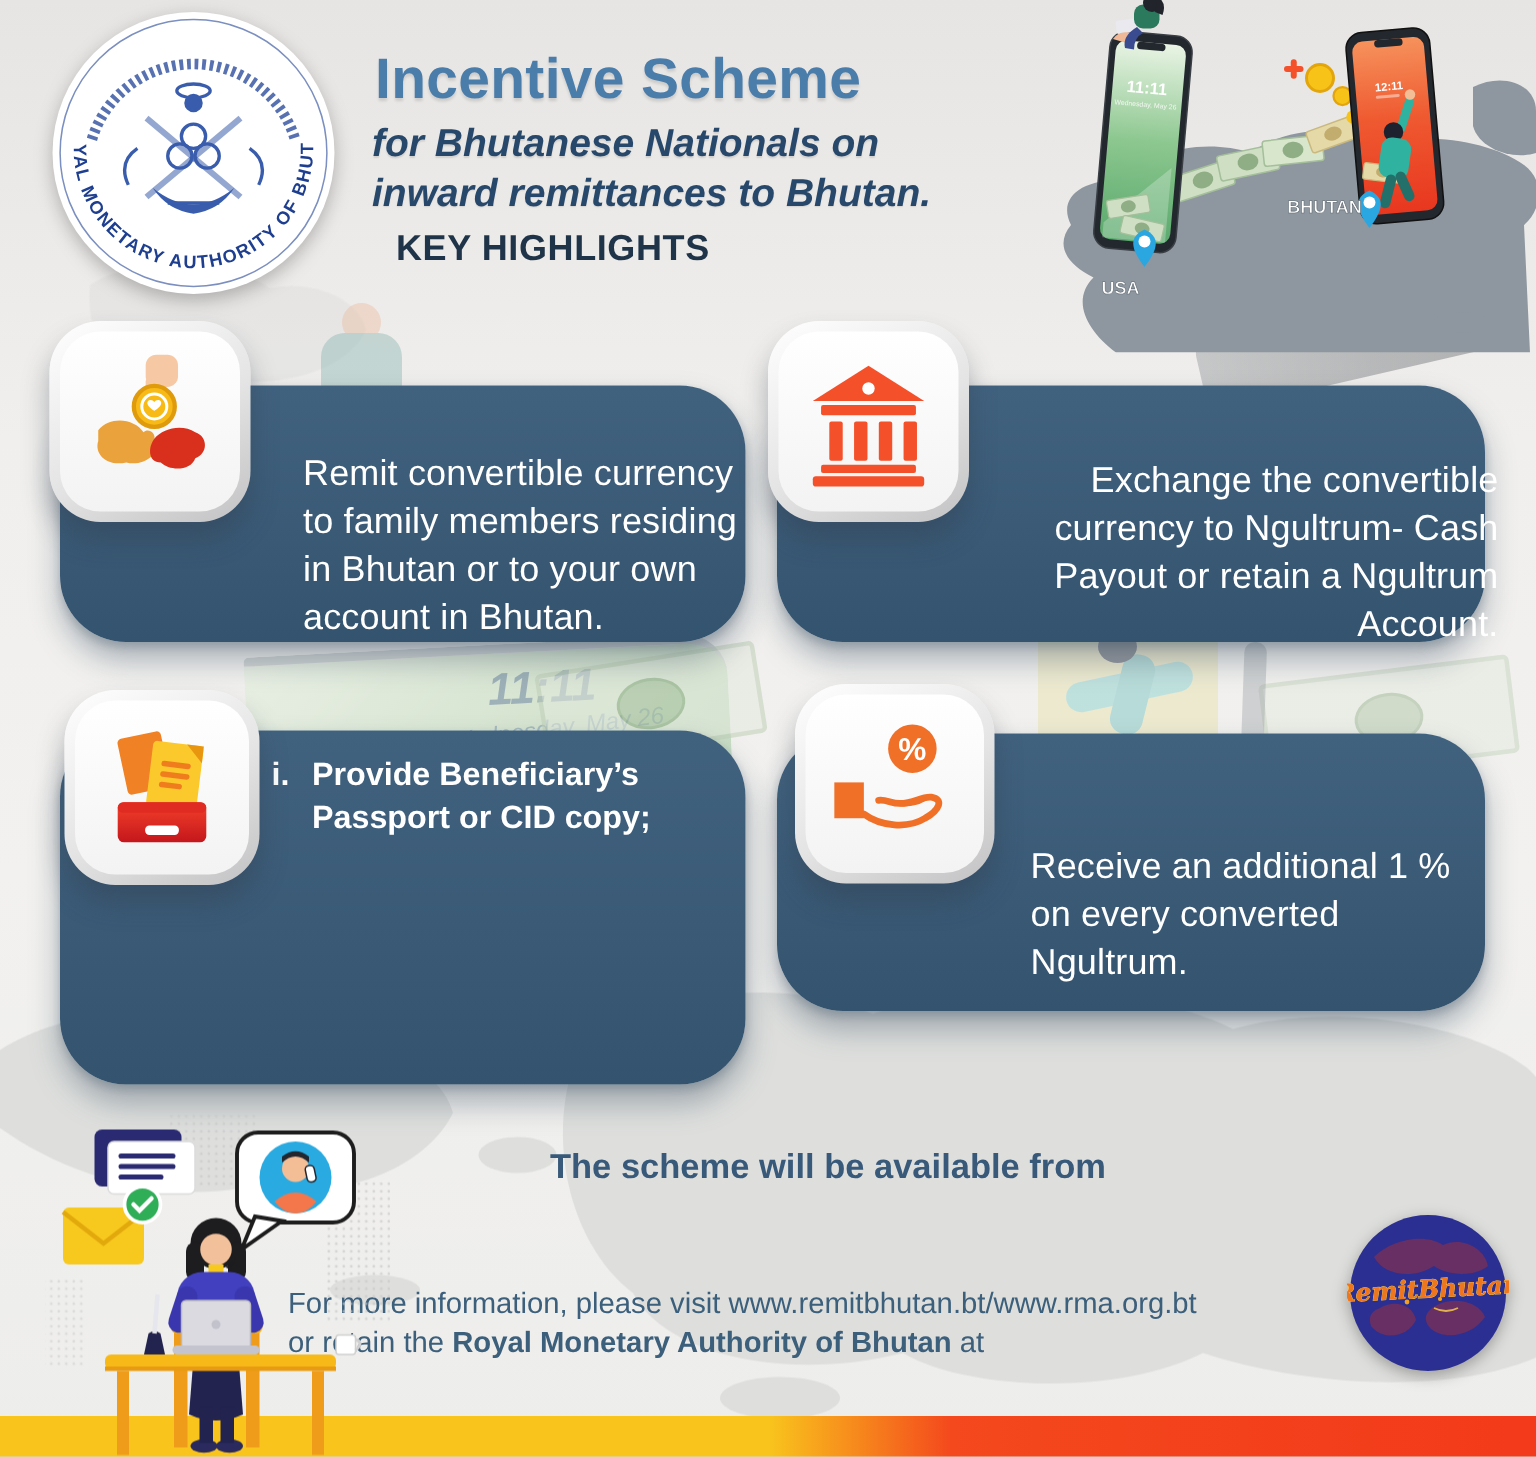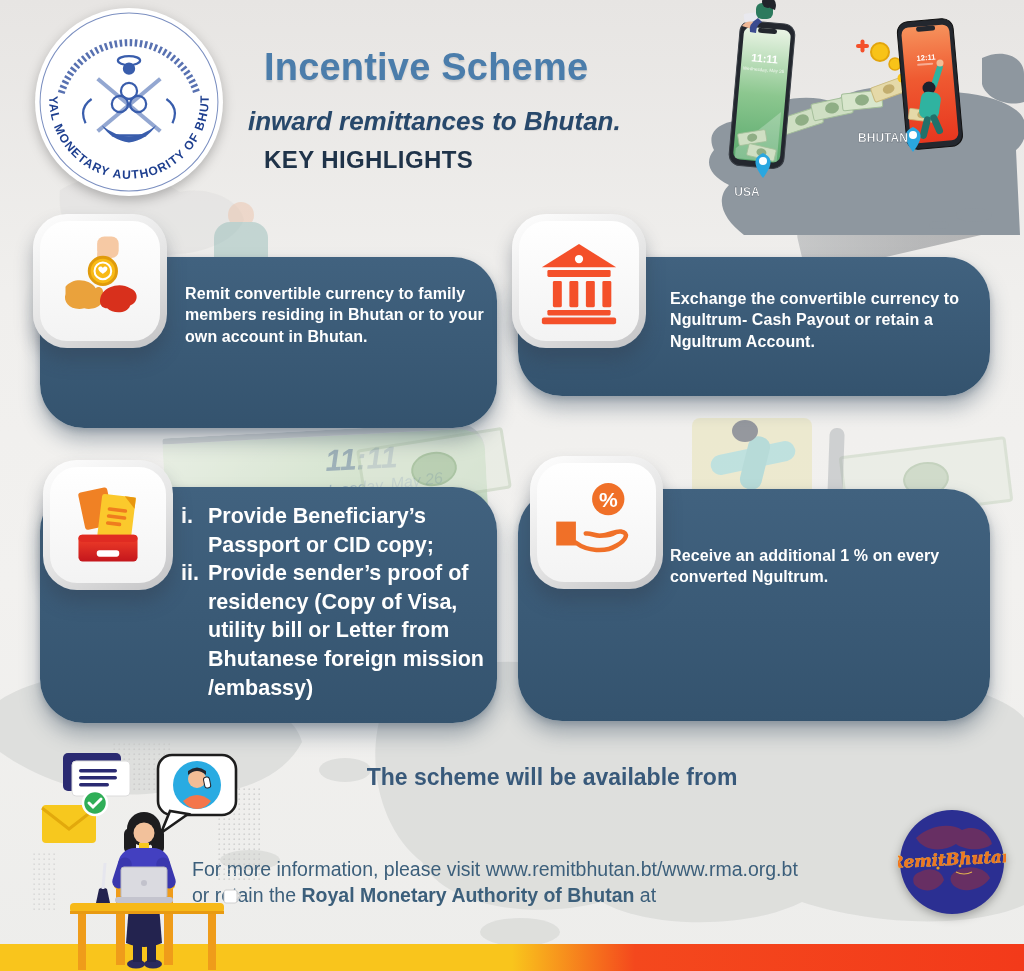--- a/index.html
+++ b/index.html
@@ -30,33 +30,33 @@
   .fade-bill2{left:842px;top:446px;width:168px;height:66px;transform:rotate(-7deg);opacity:.45;}
   .fade-man{left:692px;top:418px;width:138px;height:92px;opacity:.5;}
   .fade-man .panel{position:absolute;left:0;top:0;width:120px;height:88px;background:#e6dfa2;border-radius:8px;opacity:.8;}
   .fade-man .arm1{position:absolute;left:18px;top:30px;width:86px;height:20px;border-radius:10px;background:#8fd3d0;transform:rotate(-12deg);}
   .fade-man .arm2{position:absolute;left:52px;top:18px;width:22px;height:54px;border-radius:10px;background:#7ec7c4;transform:rotate(14deg);}
   .fade-man .head{position:absolute;left:40px;top:2px;width:26px;height:22px;border-radius:50%;background:#3c4250;}
   .fade-edge{left:828px;top:428px;width:15px;height:102px;background:#9aa0a6;border-radius:7px;opacity:.4;transform:rotate(2deg);}
   
   #rma-logo{position:absolute;left:33px;top:6px;width:192px;height:192px;z-index:4;filter:drop-shadow(0 4px 6px rgba(0,0,0,.25));}
   #title-block{position:absolute;left:248px;top:30px;z-index:4;}
-  #title-block h1{margin:16px;font-size:38px;font-weight:bold;color:#4b7dab;letter-spacing:.2px;text-shadow:0 2px 2px rgba(0,0,0,.12);}
+  #title-block h1{margin:2px;font-size:38px;font-weight:bold;color:#4b7dab;letter-spacing:.2px;text-shadow:0 2px 2px rgba(0,0,0,.12);}
   #title-block .sub{margin-top:4px;font-size:26px;line-height:1.25;font-weight:bold;font-style:italic;color:#27486b;text-shadow:0 1px 1px rgba(0,0,0,.1);}
   #title-block .kh{margin-top:8px;font-size:24px;font-weight:bold;color:#1f3349;letter-spacing:.4px;margin-left:16px;}
   #hero{position:absolute;left:684px;top:0;width:340px;height:235px;z-index:3;}
   
   .card{position:absolute;z-index:4;border-radius:44px;color:#fff;
     background:linear-gradient(180deg,#41627f 0%,#3a5a76 55%,#34536e 100%);
     box-shadow:0 12px 20px rgba(60,80,100,.40),0 3px 6px rgba(60,80,100,.25);}
-  .card .card-text{margin:0;font-size:16px;font-weight:bold;line-height:1.34;letter-spacing:.1px;}
+  .card .card-text{margin:17px;font-size:24px;font-weight:normal;line-height:1.34;letter-spacing:.1px;}
   #card1{left:40px;top:257px;width:457px;height:171px;padding:26px 18px 0 145px;}
-  #card2{left:518px;top:257px;width:472px;height:139px;padding:31px 18px 0 152px;}
+  #card2{left:518px;top:257px;width:472px;height:171px;padding:31px 18px 0 152px;text-align:right;}
   #card3{left:40px;top:487px;width:457px;height:236px;padding:15px 12px 0 141px;}
-  #card4{left:518px;top:489px;width:472px;height:232px;padding:56px 18px 0 152px;}
+  #card4{left:518px;top:489px;width:472px;height:185px;padding:56px 18px 0 152px;}
   #card1 .card-text{width:302px;}
   #card2 .card-text{width:312px;}
   #card4 .card-text{width:302px;}
   .card-list{width:322px;}
   .card-list .li{display:flex;font-size:21.5px;font-weight:bold;line-height:1.33;}
   .card-list .num{width:27px;flex:none;}
   .card-list .txt{flex:1;}
   
   .tile{position:absolute;z-index:5;border-radius:34px;padding:7px;
     background:linear-gradient(150deg,#ffffff 0%,#e4e4e4 55%,#c2c2c4 100%);
@@ -143,20 +143,21 @@
         <path id="arcBottom" d="M16,92 A79,79 0 0 0 174,92"></path>
       </defs>
     <text font-size="12" font-weight="bold" fill="#1e3f8f" letter-spacing="1.1" font-family="Liberation Sans, sans-serif">
       <textPath href="#arcBottom" startOffset="50%" text-anchor="middle">ROYAL MONETARY AUTHORITY OF BHUTAN</textPath>
     </text>
   </svg>
 
   <div id="title-block">
     <h1>Incentive Scheme</h1>
     <div class="sub">
+      <div>for Bhutanese Nationals on</div>
       <div>inward remittances to Bhutan.</div>
     </div>
     <div class="kh">KEY HIGHLIGHTS</div>
   </div>
 
   <svg id="hero" viewBox="0 0 340 235">
     <defs>
       <linearGradient id="gGreen" x1="0" y1="0" x2="0" y2="1">
         <stop offset="0" stop-color="#eaf4e5"></stop>
           <stop offset="0.5" stop-color="#8cc78f"></stop>
@@ -265,24 +266,20 @@
     <p class="card-text">Remit convertible currency to family members residing in Bhutan or to your own account in Bhutan.</p>
   </section>
   <section class="card" id="card2">
     <p class="card-text">Exchange the convertible currency to Ngultrum- Cash Payout or retain a Ngultrum Account.</p>
   </section>
   <section class="card" id="card3">
     <div class="card-list">
       <div class="li">
         <span class="num">i.</span>
         <span class="txt">Provide Beneficiary’s Passport or CID copy;</span>
-      </div>
-      <div class="li">
-        <span class="num">ii.</span>
-        <span class="txt">Provide sender’s proof of residency (Copy of Visa, utility bill or Letter from Bhutanese foreign mission /embassy)</span>
       </div>
     </div>
   </section>
   <section class="card" id="card4">
     <p class="card-text">Receive an additional 1 % on every converted Ngultrum.</p>
   </section>
 
   <div class="tile" id="tile1">
     <div class="tile-in">
       <svg viewBox="0 0 64 64" width="92" height="92">

